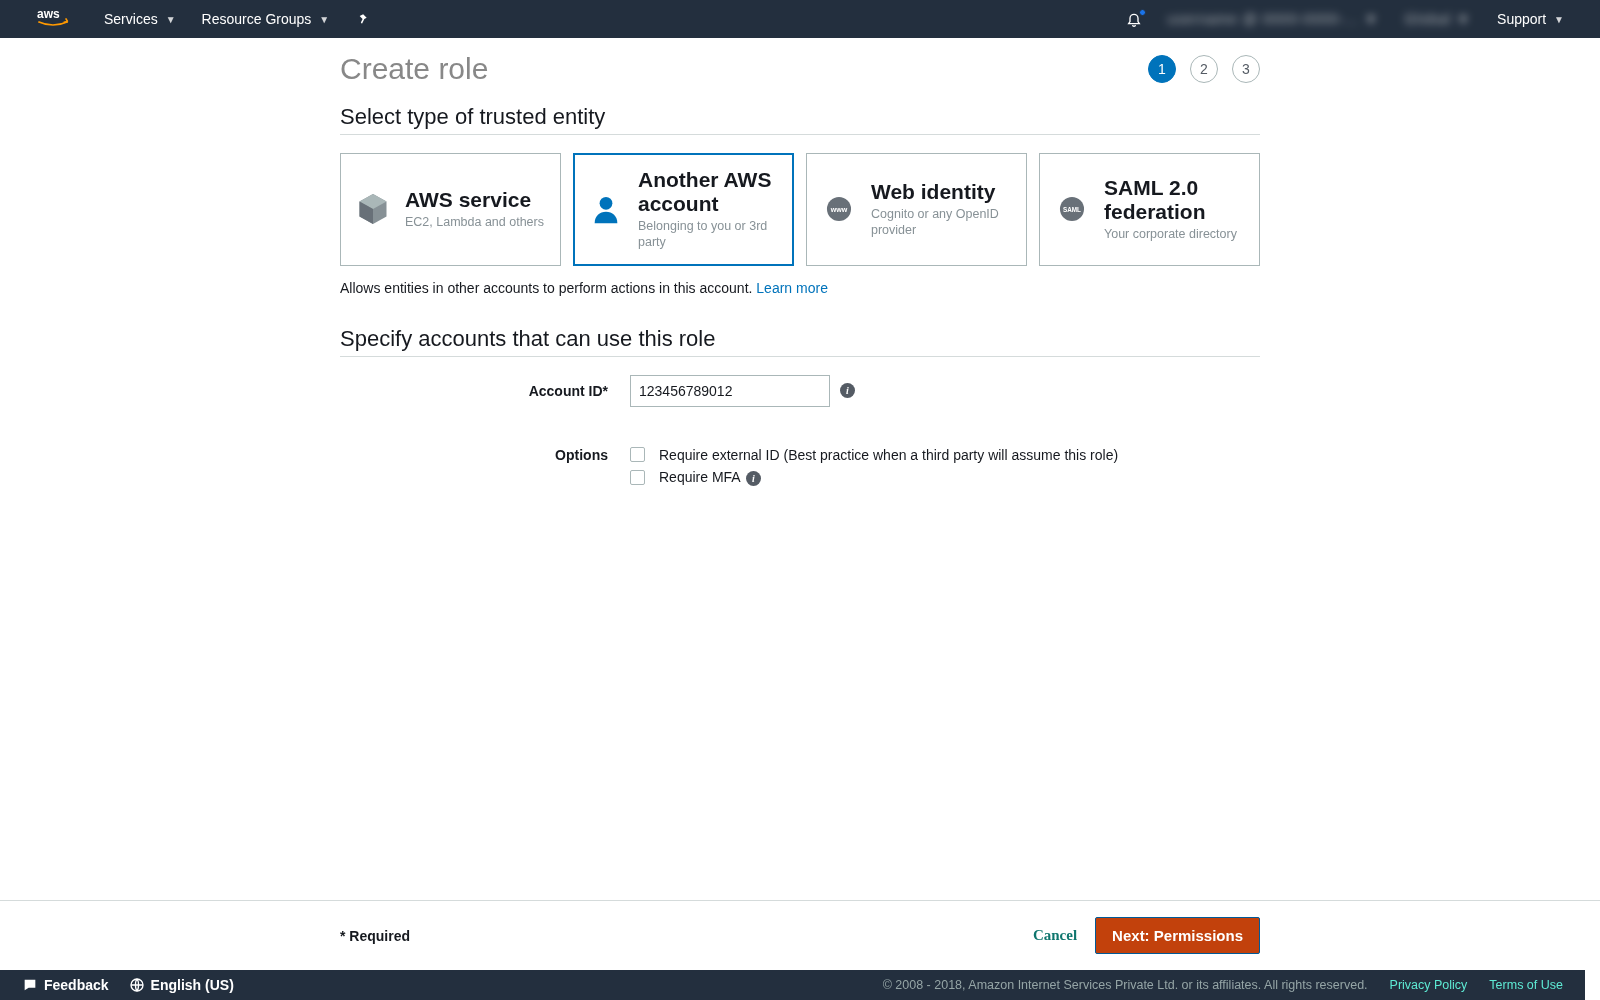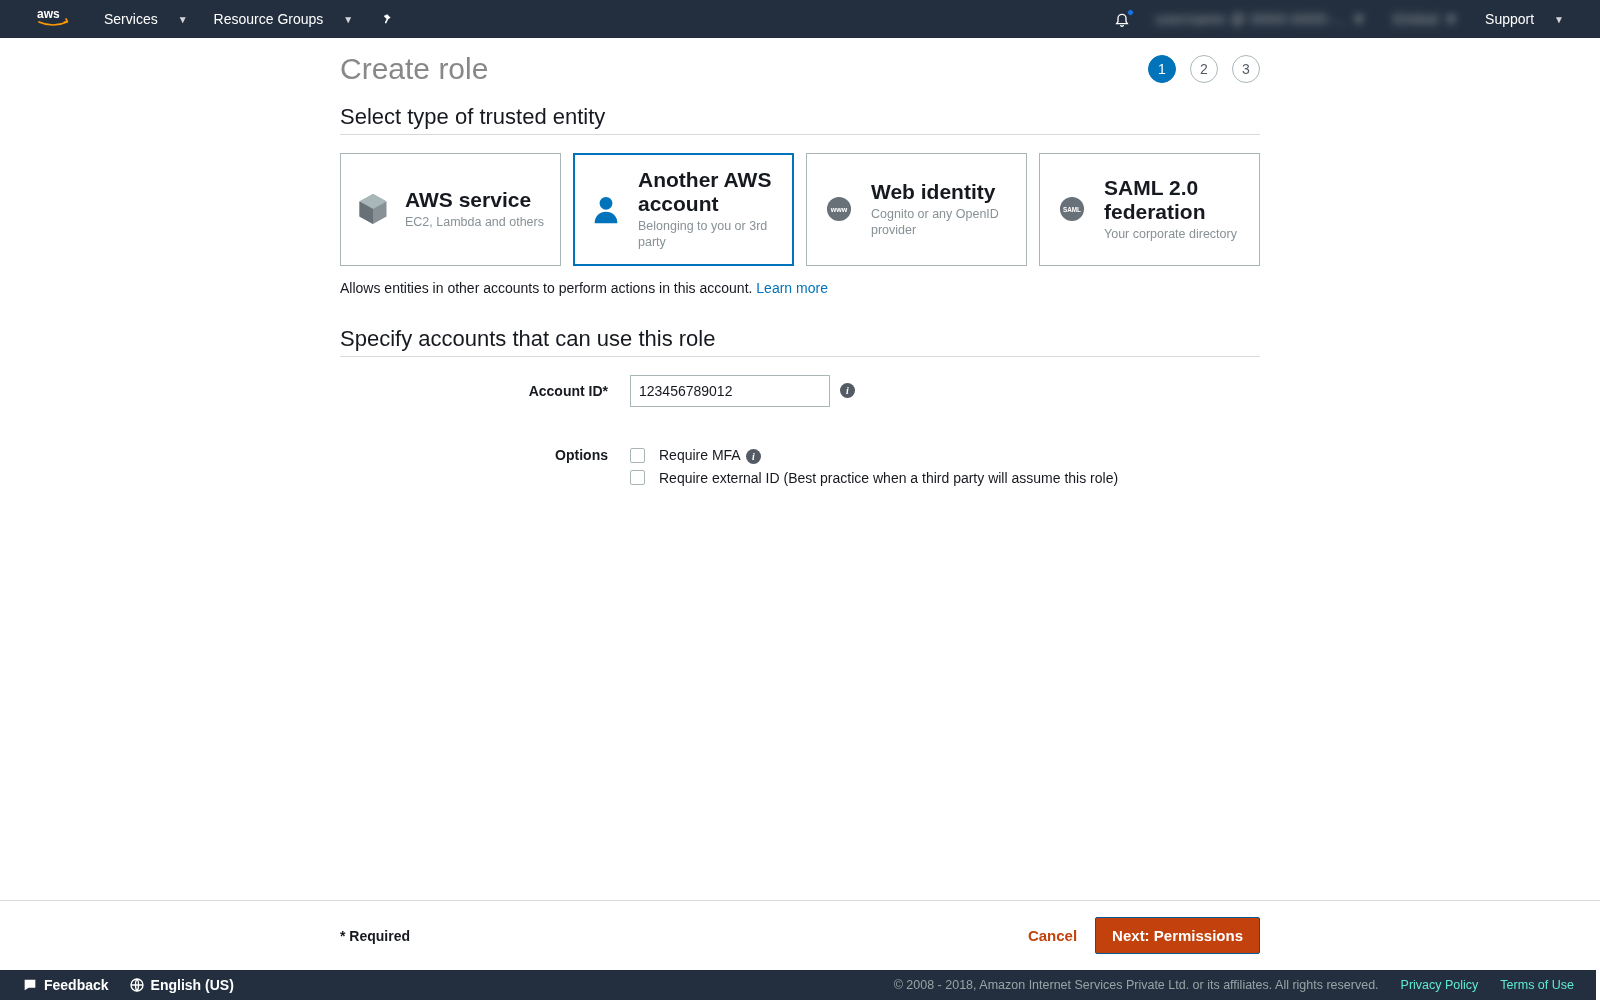--- a/index.html
+++ b/index.html
@@ -2,21 +2,21 @@
 <html><head>
 <meta charset="utf-8">
 <style>
   * { box-sizing: border-box; margin: 0; padding: 0; }
   html, body { width: 1600px; height: 1000px; font-family: "Amazon Ember", "Helvetica Neue", Arial, sans-serif; background: #fff; color: #16191f; }
   a { text-decoration: none; }
 
   
   .topnav { background: #232f3e; height: 38px; display: flex; align-items: center; color: #fff; font-size: 14px; padding: 0 36px; justify-content: space-between; }
   .topnav-left, .topnav-right { display: flex; align-items: center; gap: 26px; }
-  .nav-item { display: flex; align-items: center; gap: 20px; cursor: pointer; }
+  .nav-item { display: flex; align-items: center; gap: 8px; cursor: pointer; }
   .chev { font-size: 10px; opacity: 0.8; }
   .aws-logo { display:flex; align-items:center; }
   .blurred { filter: blur(4px); opacity: 0.6; letter-spacing: 1px; }
   .bell-wrap { position: relative; }
   .bell-dot { position: absolute; top: -2px; right: -4px; width: 7px; height: 7px; background: #1a73e8; border-radius: 50%; border: 1px solid #232f3e; }
 
   
   .main { width: 920px; margin: 0 auto; padding-top: 14px; }
   .title-row { display: flex; justify-content: space-between; align-items: center; margin-bottom: 18px; }
   h1.page-title { font-size: 30px; font-weight: 400; color: #888; }
@@ -46,25 +46,25 @@
   .options-block { display:flex; flex-direction:column; gap:6px;}
   .chk-row { display: flex; align-items: center; gap: 14px; }
   .chk { width: 15px; height: 15px; border: 1px solid #aab7b8; border-radius: 2px; background: #fff; cursor: pointer; flex-shrink:0;}
   .chk-label { font-size: 14px; }
 
   
   .bottom { position: fixed; bottom: 30px; left: 0; right: 0; border-top: 1px solid #d5dbdb; background:#fff;}
   .bottom-inner { width: 920px; margin: 0 auto; display: flex; justify-content: space-between; align-items: center; padding: 16px 0; }
   .req { font-size: 14px; font-weight: 700; }
   .actions { display: flex; gap: 18px; align-items: center; }
-  .btn-cancel { color: #c2410c; font-size: 15px; font-weight: 700; cursor: pointer; }
+  .btn-cancel { color: #0f766e; font-size: 15px; font-weight: 700; cursor: pointer; font-family: Liberation Serif, serif; }
   .btn-primary { background: #c2410c; color: #fff; border: 1px solid #005a97; padding: 9px 16px; font-size: 15px; font-weight: 700; border-radius: 2px; cursor: pointer; }
 
   
-  .footer { position: fixed; bottom: 0; left: 0; right: 4px; height: 30px; background: #232f3e; color: #d5dbdb; font-size: 12.5px; display: flex; align-items: center; justify-content: space-between; padding: 0 22px; }
+  .footer { position: fixed; bottom: 0; left: 0; right: 15px; height: 30px; background: #232f3e; color: #d5dbdb; font-size: 12.5px; display: flex; align-items: center; justify-content: space-between; padding: 0 22px; }
   .footer-left { display: flex; align-items: center; gap: 20px; }
   .footer-left .fitem { display: flex; align-items: center; gap: 6px; cursor: pointer; color:#fff; font-weight:700; font-size:14px;}
   .footer-right { display: flex; align-items: center; gap: 22px; }
   .footer a { color: #5eead4; font-weight: 400; }
   .footer .copy { color: #95a5a6; }
 </style>
 </head>
 <body>
 
 <div class="topnav">
@@ -183,28 +183,28 @@
       <input class="txt" type="text" value="123456789012" style="">
       <span class="info-icon">i</span>
     </div>
   </div>
 
   <div class="form-row" style="align-items:flex-start; margin-top:40px;">
     <div class="form-label" style="padding-top:0;">Options</div>
     <div class="options-block">
       <div class="chk-row">
         <div class="chk"></div>
+        <span class="chk-label">Require external ID (Best practice when a third party will assume this role)</span>
+      </div>
+      <div class="chk-row">
+        <div class="chk"></div>
         <span class="chk-label">
           <span>Require MFA</span>
           <span class="info-icon" style="margin-left:2px;">i</span>
         </span>
-      </div>
-      <div class="chk-row">
-        <div class="chk"></div>
-        <span class="chk-label">Require external ID (Best practice when a third party will assume this role)</span>
       </div>
     </div>
   </div>
 </div>
 
 <div class="bottom">
   <div class="bottom-inner">
     <div class="req">* Required</div>
     <div class="actions">
       <span class="btn-cancel">Cancel</span>

